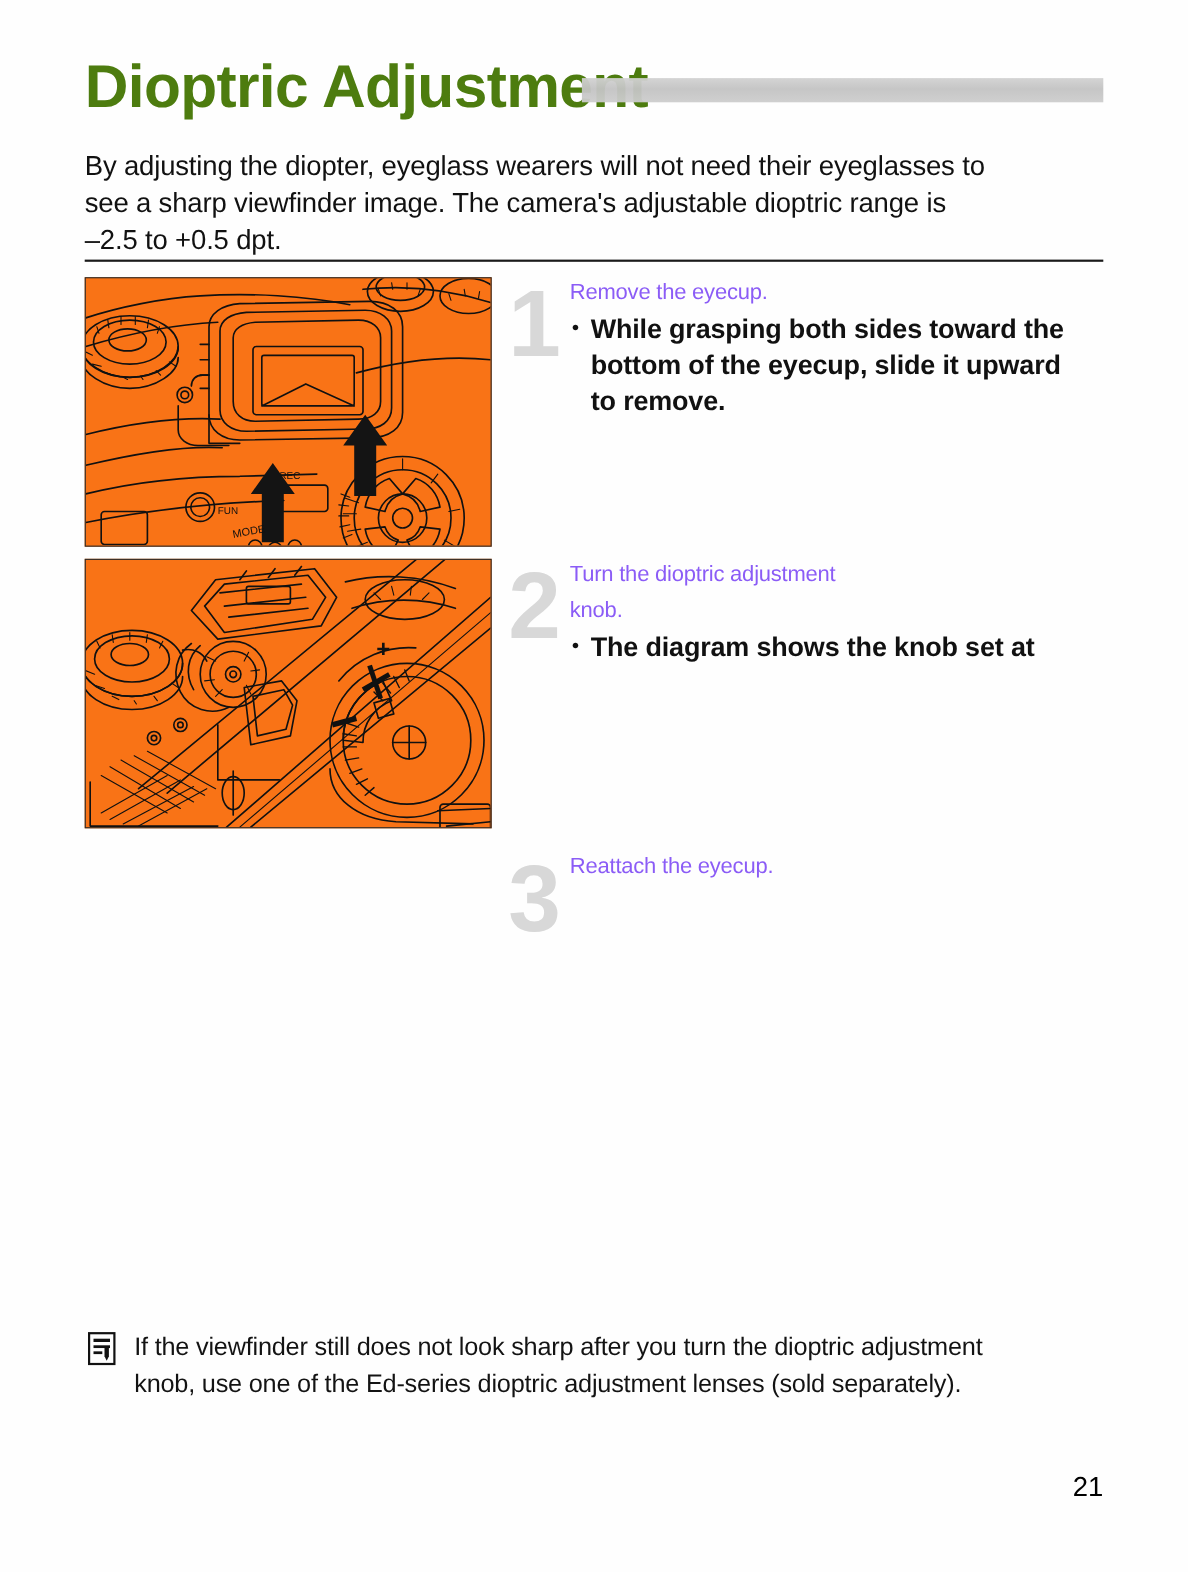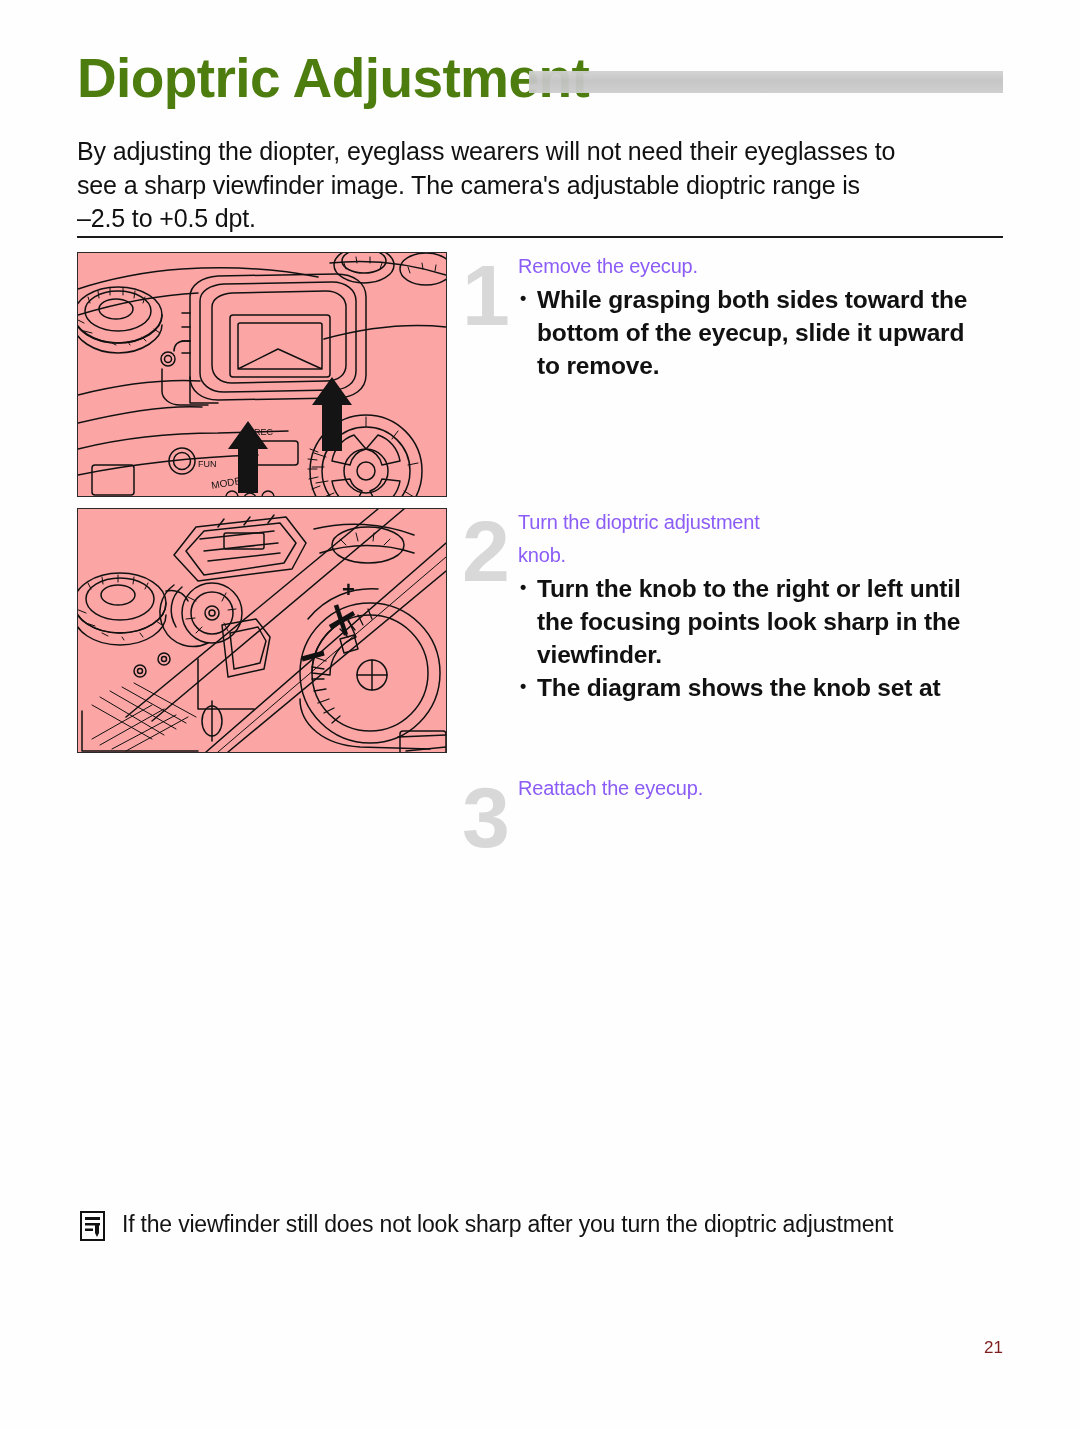--- a/index.html
+++ b/index.html
@@ -73,21 +73,21 @@
     top: 236px;
     width: 926px;
     height: 0;
     border-top: 2.6px solid #1a1a1a;
   }
 
   
   .figure {
     position: absolute;
     border: 1.6px solid #2a2a2a;
-    background: #fca5a5;
+    background: #f97316;
     overflow: hidden;
   }
   #figure-eyecup   { left: 77px; top: 252px; width: 368px; height: 243px; }
   #figure-knob     { left: 77px; top: 508px; width: 368px; height: 243px; }
   .figure svg { display: block; width: 100%; height: 100%; }
 
   
   .step {
     position: absolute;
     left: 455px;
@@ -163,22 +163,22 @@
     color: #131313;
   }
   .note-text div { white-space: nowrap; }
 
   .page-number {
     position: absolute;
     left: 0;
     top: 1338px;
     width: 1003px;
     text-align: right;
-    font-size: 17px;
-    color: #7f1d1d;
+    font-size: 25px;
+    color: #000000;
   }
 </style>
 </head>
 <body>
 
 <div class="page">
 
   <div class="header-row">
     <div class="page-title">Dioptric Adjustment</div>
     <div class="header-bar"></div>
@@ -389,25 +389,20 @@
 
   <div class="step" id="step-2">
     <div class="step-number">2</div>
     <div class="step-body">
       <div class="step-title">
         <div>Turn the dioptric adjustment</div>
         <div>knob.</div>
       </div>
       <ul class="bullet-list">
         <li class="bullet">
-          <div>Turn the knob to the right or left until</div>
-          <div>the focusing points look sharp in the</div>
-          <div>viewfinder.</div>
-        </li>
-        <li class="bullet">
           <div>The diagram shows the knob set at</div>
         </li>
       </ul>
     </div>
   </div>
 
   <div class="step" id="step-3">
     <div class="step-number">3</div>
     <div class="step-body">
       <div class="step-title">
@@ -421,18 +416,19 @@
       <svg viewBox="0 0 27 31" xmlns="http://www.w3.org/2000/svg">
         <rect x="1" y="1" width="23" height="28" fill="none" stroke="#111" stroke-width="2"></rect>
         <rect x="5" y="6" width="15" height="3" fill="#111"></rect>
         <rect x="5" y="12" width="15" height="2.5" fill="#111"></rect>
         <rect x="5" y="17.5" width="8" height="2.5" fill="#111"></rect>
         <path d="M15 13 L19 13 L19 22 L17 26 L15 22 Z" fill="#111"></path>
       </svg>
     </div>
     <div class="note-text">
       <div>If the viewfinder still does not look sharp after you turn the dioptric adjustment</div>
+      <div>knob, use one of the Ed-series dioptric adjustment lenses (sold separately).</div>
     </div>
   </div>
 
   <div class="page-number">21</div>
 
 </div>
 
 </body></html>

